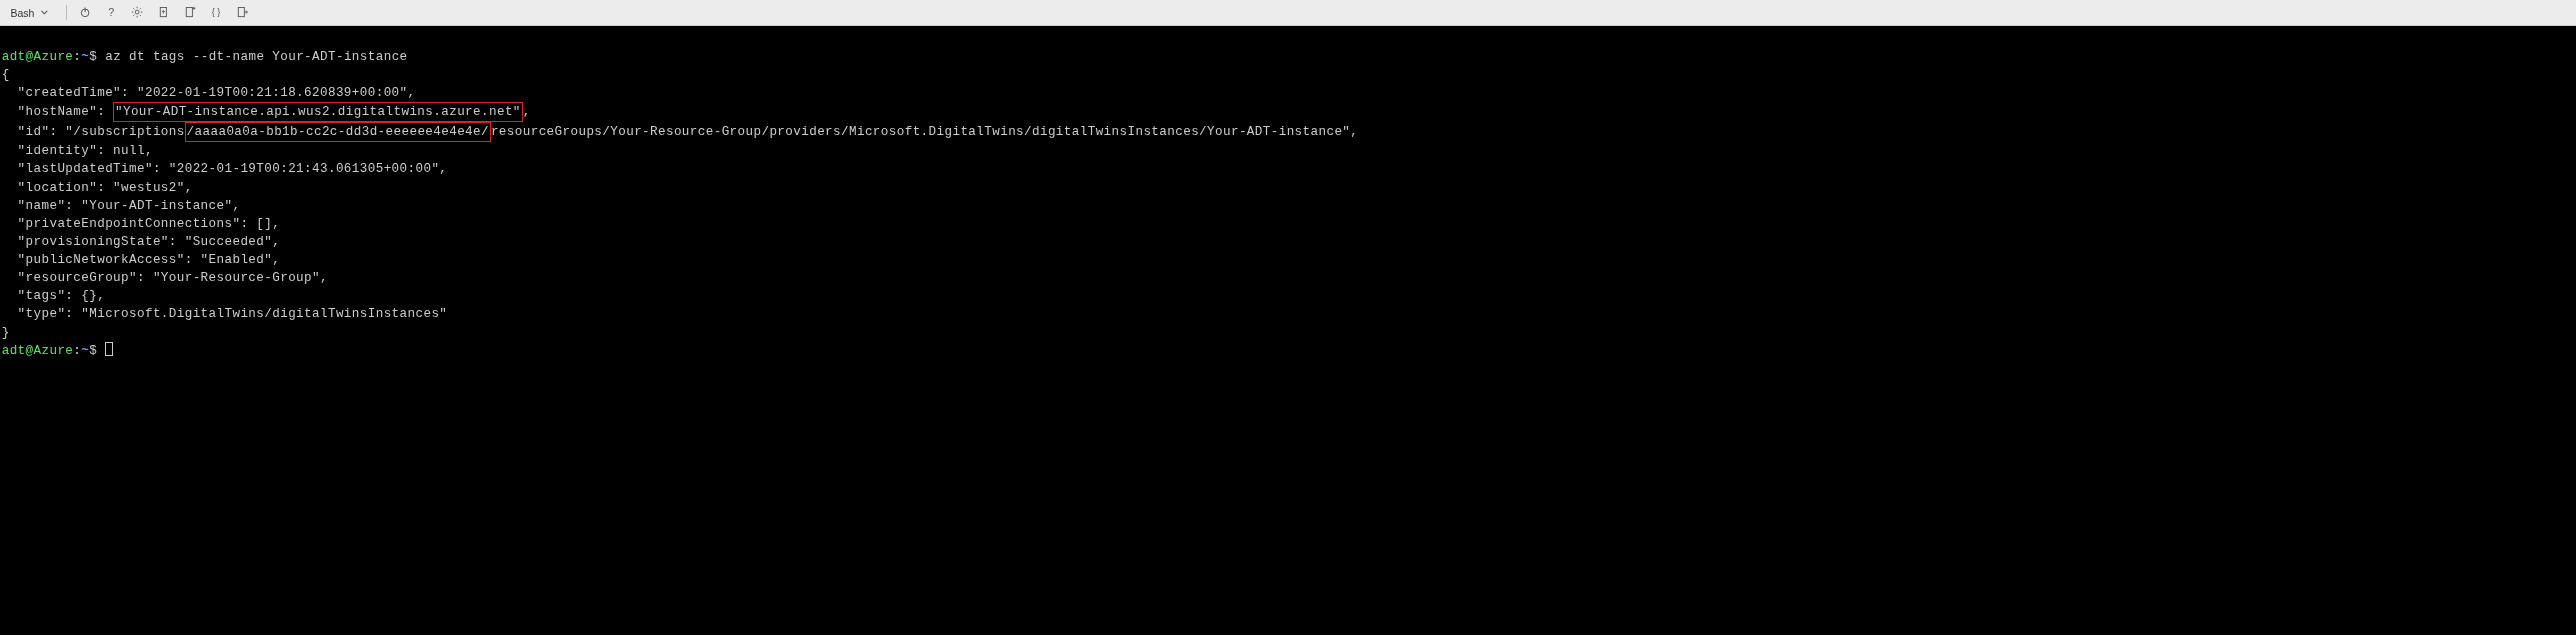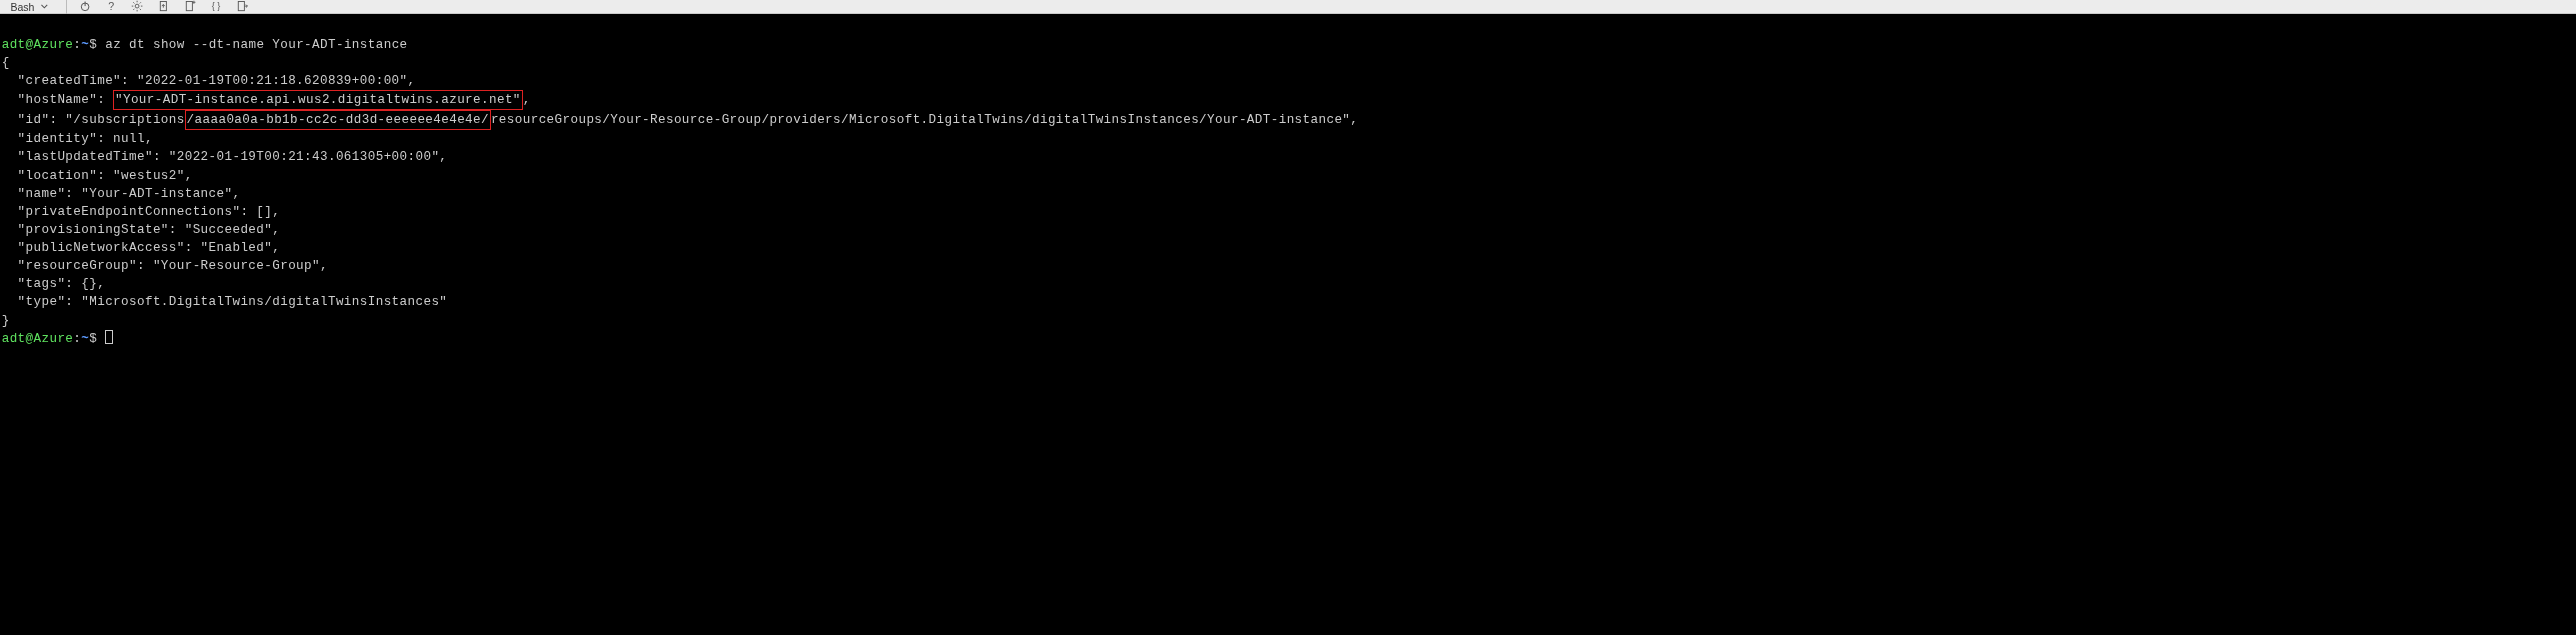--- a/index.html
+++ b/index.html
@@ -5,21 +5,21 @@
     * { margin: 0; padding: 0; box-sizing: border-box; }
     body {
       font-family: Consolas, 'Courier New', monospace;
       background: #000;
       font-size: 12.6px;
       width: 2576px;
     }
     .toolbar {
       background: #ececec;
       border-bottom: 0.9px solid #ccc;
-      height: 14px;
+      height: 26px;
       display: flex;
       align-items: center;
       padding: 0 7px;
       gap: 3.5px;
       font-family: -apple-system, BlinkMacSystemFont, 'Segoe UI', sans-serif;
       font-size: 10.5px;
       color: #333;
     }
     .shell-selector {
       display: flex;
@@ -129,21 +129,21 @@
   </div>
   <div class="toolbar-btn">
     <svg width="12.2" height="12.2" viewBox="0 0 16 16">
         <rect x="3" y="2" width="8" height="12" stroke="#555" stroke-width="1.2" fill="none"></rect>
         <path d="M11 8 L15 8 M13 6 L15 8 L13 10" stroke="#555" stroke-width="1.2" fill="none"></path>
       </svg>
   </div>
 </div>
 
 <div class="terminal">
-<span><span class="prompt-user">adt@Azure</span><span class="prompt-sep">:</span><span class="prompt-path">~</span><span class="prompt-sep">$</span> <span class="cmd">az dt show --dt-name Your-ADT-instance</span></span>
+<span><span class="prompt-user">adt@Azure</span><span class="prompt-sep">:</span><span class="prompt-path">~</span><span class="prompt-sep">$</span> <span class="cmd">az dt tags --dt-name Your-ADT-instance</span></span>
 <span class="json">{</span>
 <span class="json"><span>  "createdTime": </span><span>"2022-01-19T00:21:18.620839+00:00",</span></span>
 <span class="json"><span>  "hostName": </span><span class="hl-box">"Your-ADT-instance.api.wus2.digitaltwins.azure.net"</span><span>,</span></span>
 <span class="json"><span>  "id": "/subscriptions</span><span class="hl-box">/aaaa0a0a-bb1b-cc2c-dd3d-eeeeee4e4e4e/</span><span>resourceGroups/Your-Resource-Group/providers/Microsoft.DigitalTwins/digitalTwinsInstances/Your-ADT-instance",</span></span>
 <span class="json">  "identity": null,</span>
 <span class="json">  "lastUpdatedTime": "2022-01-19T00:21:43.061305+00:00",</span>
 <span class="json">  "location": "westus2",</span>
 <span class="json">  "name": "Your-ADT-instance",</span>
 <span class="json">  "privateEndpointConnections": [],</span>
 <span class="json">  "provisioningState": "Succeeded",</span>

